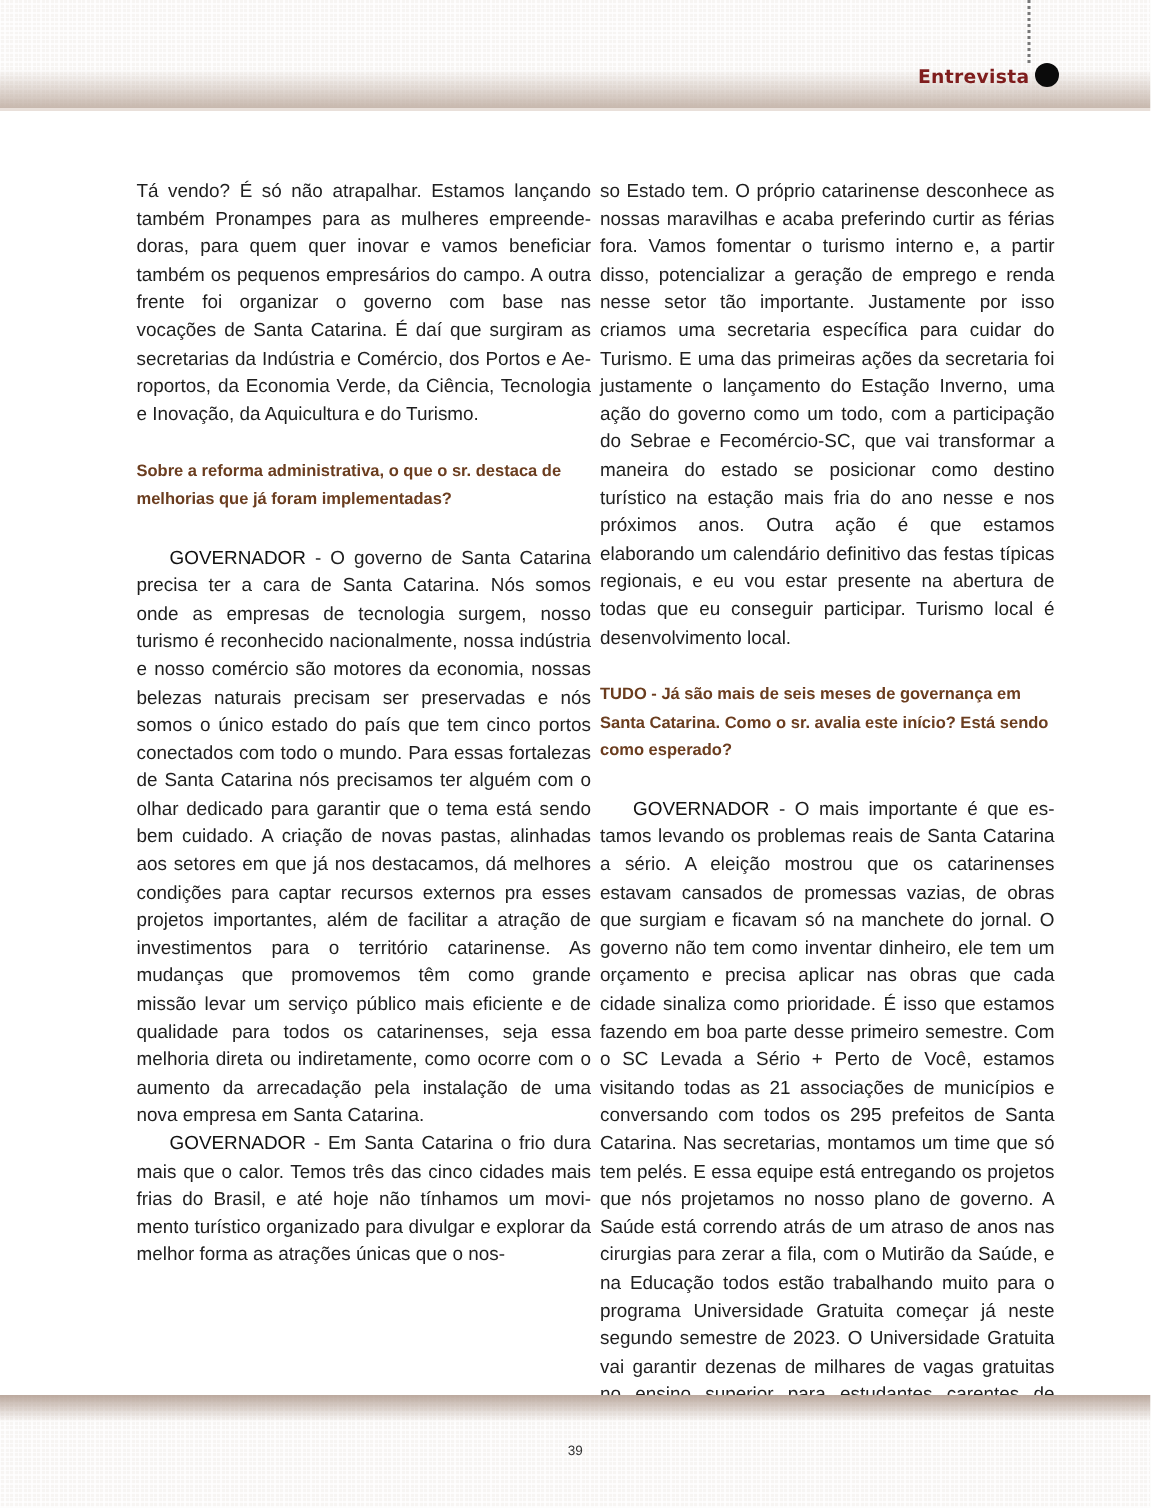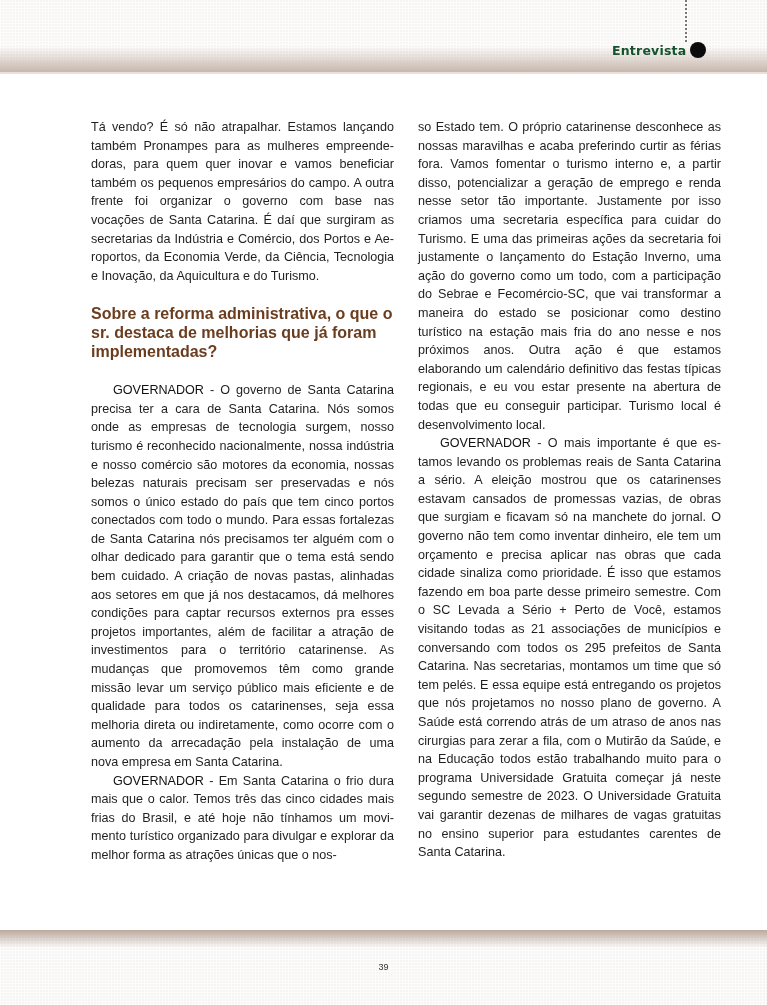--- a/index.html
+++ b/index.html
@@ -28,21 +28,21 @@
   .dotted-line {
     position: absolute; left: 685px; top: 0; width: 0; height: 42px;
     border-left: 2px dotted #777;
   }
   .section-label {
     position: absolute; left: 612px; top: 41px; height: 18px;
     display: flex; align-items: center; gap: 4px;
   }
   .section-text {
     font-family: "DejaVu Sans", sans-serif; font-weight: bold; font-size: 12.5px;
-    color: #14532d; letter-spacing: 0.2px;
+    color: #7f1d1d; letter-spacing: 0.2px;
   }
   .section-dot {
     width: 16px; height: 16px; border-radius: 50%; background: #0b0b0b;
   }
 
   .bottom-band {
     position: absolute; left: 0; top: 930px; width: 767px; height: 75px;
   }
   .bottom-band::before {
     content: ""; position: absolute; left: 0; right: 0; top: 0; height: 18px;
@@ -52,24 +52,24 @@
     position: absolute; left: 0; width: 767px; top: 962px; text-align: center;
     font-size: 9px; color: #333;
   }
 
   .column {
     position: absolute; top: 118px; width: 303px;
     font-size: 12.6px; line-height: 18.6px; text-align: justify;
     hyphens: manual;
   }
   .col-left { left: 91px; }
-  .col-right { left: 418px; }
+  .col-right { left: 400px; }
   .column p { margin: 0; }
   .question {
-    color: #6b3d1f; font-weight: bold; font-size: 16px; line-height: 18.6px;
+    color: #6b3d1f; font-weight: bold; font-size: 11px; line-height: 18.6px;
     margin: 20px 0 20px 0 !important; text-align: left;
   }
   .answer { text-indent: 22px; }
   .speaker { font-weight: normal; color: #111; }
 </style>
 </head>
 <body>
 
 <div class="top-band texture"></div>
 <div class="top-edge"></div>
@@ -81,17 +81,18 @@
 
 <div class="column col-left">
   <p>Tá vendo? É só não atrapalhar. Estamos lançando também Pronampes para as mulheres empreende­doras, para quem quer inovar e vamos beneficiar também os pequenos empresários do campo. A outra frente foi organizar o governo com base nas vocações de Santa Catarina. É daí que surgiram as secretarias da Indústria e Comércio, dos Portos e Ae­roportos, da Economia Verde, da Ciência, Tecnologia e Inovação, da Aquicultura e do Turismo.</p>
   <p class="question">Sobre a reforma administrativa, o que o sr. destaca de melhorias que já foram implementadas?</p>
   <p class="answer"><span class="speaker">GOVERNADOR</span><span> - O governo de Santa Catari­na precisa ter a cara de Santa Catarina. Nós somos onde as empresas de tecnologia surgem, nosso turismo é reconhecido nacionalmente, nossa in­dústria e nosso comércio são motores da econo­mia, nossas belezas naturais precisam ser preser­vadas e nós somos o único estado do país que tem cinco portos conectados com todo o mundo. Para essas fortalezas de Santa Catarina nós precisamos ter alguém com o olhar dedicado para garantir que o tema está sendo bem cuidado. A criação de novas pastas, alinhadas aos setores em que já nos destacamos, dá melhores condições para captar recursos externos pra esses projetos importantes, além de facilitar a atração de investimentos para o território catarinense. As mudanças que promo­vemos têm como grande missão levar um serviço público mais eficiente e de qualidade para todos os catarinenses, seja essa melhoria direta ou indi­retamente, como ocorre com o aumento da arre­cadação pela instalação de uma nova empresa em Santa Catarina.</span></p>
   <p class="answer"><span class="speaker">GOVERNADOR</span><span> - Em Santa Catarina o frio dura mais que o calor. Temos três das cinco cidades mais frias do Brasil, e até hoje não tínhamos um movi­mento turístico organizado para divulgar e explo­rar da melhor forma as atrações únicas que o nos-</span></p>
 </div>
 
 <div class="column col-right">
   <p>so Estado tem. O próprio catarinense desconhece as nossas maravilhas e acaba preferindo curtir as férias fora. Vamos fomentar o turismo interno e, a partir disso, potencializar a geração de emprego e renda nesse setor tão importante. Justamente por isso criamos uma secretaria específica para cuidar do Turismo. E uma das primeiras ações da secre­taria foi justamente o lançamento do Estação In­verno, uma ação do governo como um todo, com a participação do Sebrae e Fecomércio-SC, que vai transformar a maneira do estado se posicio­nar como destino turístico na estação mais fria do ano nesse e nos próximos anos. Outra ação é que estamos elaborando um calendário definitivo das festas típicas regionais, e eu vou estar presente na abertura de todas que eu conseguir participar. Tu­rismo local é desenvolvimento local.</p>
+  <p class="question">TUDO - Já são mais de seis meses de governança em Santa Catarina. Como o sr. avalia este início? Está sendo como esperado?</p>
   <p class="answer"><span class="speaker">GOVERNADOR</span><span> - O mais importante é que es­tamos levando os problemas reais de Santa Cata­rina a sério. A eleição mostrou que os catarinenses estavam cansados de promessas vazias, de obras que surgiam e ficavam só na manchete do jornal. O governo não tem como inventar dinheiro, ele tem um orçamento e precisa aplicar nas obras que cada cidade sinaliza como prioridade. É isso que estamos fazendo em boa parte desse primeiro se­mestre. Com o SC Levada a Sério + Perto de Você, estamos visitando todas as 21 associações de mu­nicípios e conversando com todos os 295 prefeitos de Santa Catarina. Nas secretarias, montamos um time que só tem pelés. E essa equipe está entre­gando os projetos que nós projetamos no nosso plano de governo. A Saúde está correndo atrás de um atraso de anos nas cirurgias para zerar a fila, com o Mutirão da Saúde, e na Educação todos es­tão trabalhando muito para o programa Universi­dade Gratuita começar já neste segundo semestre de 2023. O Universidade Gratuita vai garantir de­zenas de milhares de vagas gratuitas no ensino su­perior para estudantes carentes de Santa Catarina.</span></p>
 </div>
 
 <div class="bottom-band texture"></div>
 <div class="page-number">39</div>
 
 </body></html>

